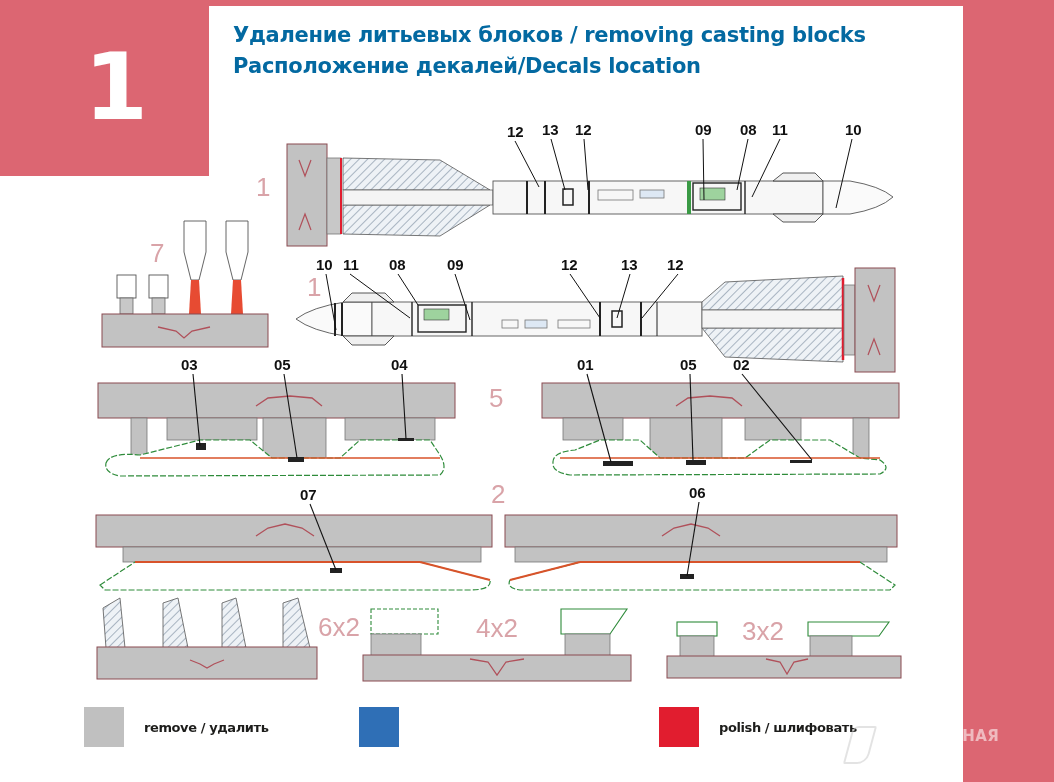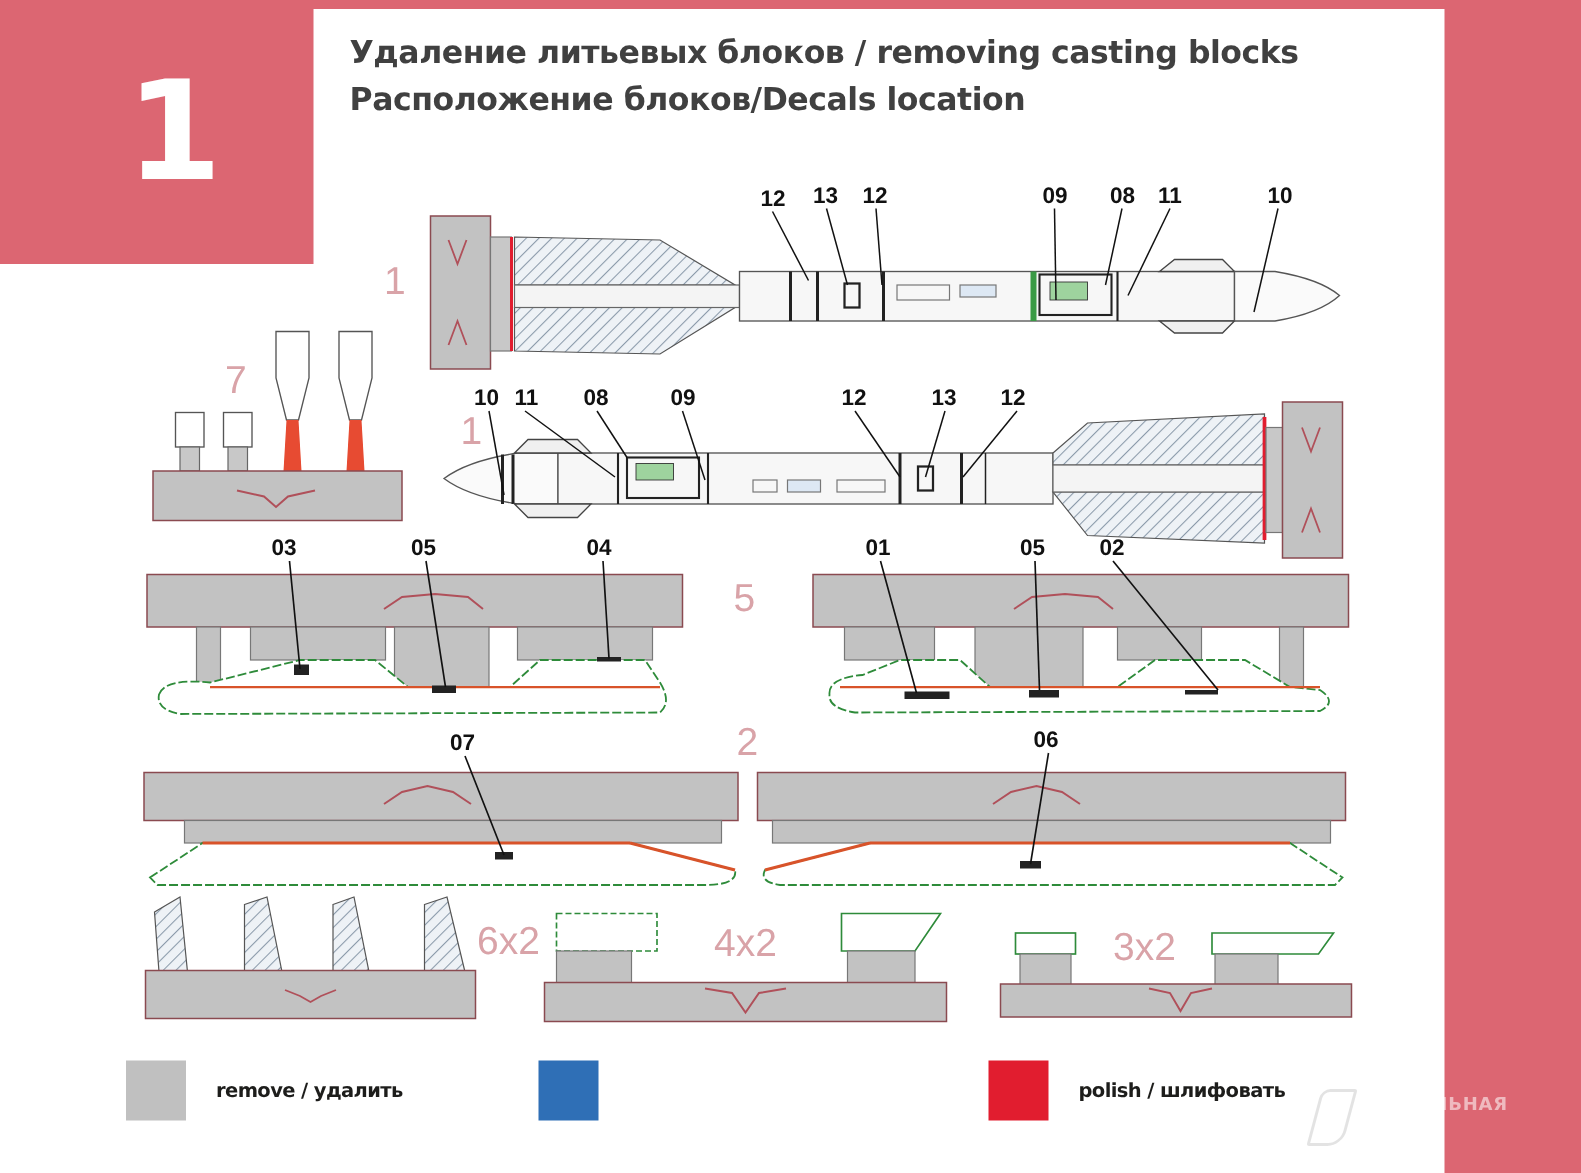--- a/index.html
+++ b/index.html
@@ -1,43 +1,43 @@
 <!DOCTYPE html>
 <html><head>
 <meta charset="utf-8">
 <style>
   html, body { margin:0; padding:0; }
   body { width:1054px; height:782px; position:relative; overflow:hidden; background:#ffffff; font-family:"Liberation Sans", sans-serif; }
   .band-top { position:absolute; left:0; top:0; width:1054px; height:6px; background:#dc6672; }
   .band-right { position:absolute; left:963px; top:0; width:91px; height:782px; background:#dc6672; }
   .step-box { position:absolute; left:0; top:0; width:209px; height:176px; background:#dc6672; }
   .step-num { position:absolute; left:0; top:18px; width:232px; text-align:center; color:#ffffff; font-family:"DejaVu Sans", sans-serif; font-weight:bold; font-size:92px; line-height:140px; }
-  .title { position:absolute; left:233px; top:20px; font-family:"DejaVu Sans", sans-serif; font-weight:bold; font-size:21px; line-height:31px; color:#404040; letter-spacing:-0.3px; }
+  .title { position:absolute; left:233px; top:20px; font-family:"DejaVu Sans", sans-serif; font-weight:bold; font-size:21px; line-height:31px; color:#0369a1; letter-spacing:-0.3px; }
   .title div { white-space:nowrap; }
   svg.diagram { position:absolute; left:0; top:0; }
   .lbl { font-family:"Liberation Sans", sans-serif; font-weight:bold; font-size:15px; fill:#111; }
   .qty { font-family:"Liberation Sans", sans-serif; font-size:26px; fill:#d9a3a8; }
   .legend { position:absolute; top:705px; height:44px; display:flex; align-items:center; }
   .swatch { width:40px; height:40px; display:inline-block; }
   .legend-text { margin-left:20px; font-family:"DejaVu Sans", sans-serif; font-weight:bold; font-size:13px; color:#1d1d1b; letter-spacing:-0.4px; white-space:nowrap; }
-  .watermark { position:absolute; left:884px; top:728px; color:rgba(255,255,255,0.55); font-family:"DejaVu Sans", sans-serif; font-weight:bold; font-size:12px; line-height:17px; letter-spacing:0.5px; }
+  .watermark { position:absolute; left:856px; top:728px; color:rgba(255,255,255,0.55); font-family:"DejaVu Sans", sans-serif; font-weight:bold; font-size:15px; line-height:17px; letter-spacing:0.5px; }
   .watermark .logo { position:absolute; left:-8px; top:-2px; width:20px; height:34px; border:2px solid rgba(200,200,200,0.5); border-radius:6px 2px 10px 2px; transform:skew(-15deg); }
   .watermark .wm-text { margin-left:28px; }
 </style>
 </head>
 <body>
 
 <div class="band-top"></div>
 <div class="band-right"></div>
 <div class="step-box"></div>
 <div class="step-num">1</div>
 
 <div class="title">
   <div>Удаление литьевых блоков / removing casting blocks</div>
-  <div>Расположение блоков/Decals location</div>
+  <div>Расположение декалей/Decals location</div>
 </div>
 
 <svg class="diagram" width="1054" height="782" viewBox="0 0 1054 782">
   <defs>
     <pattern id="hatch" width="6" height="6" patternUnits="userSpaceOnUse" patternTransform="rotate(45)">
       <rect width="6" height="6" fill="#eef2f6"></rect>
       <line x1="0" y1="0" x2="0" y2="6" stroke="#8a9aaa" stroke-width="1.4"></line>
     </pattern>
   </defs>
 

